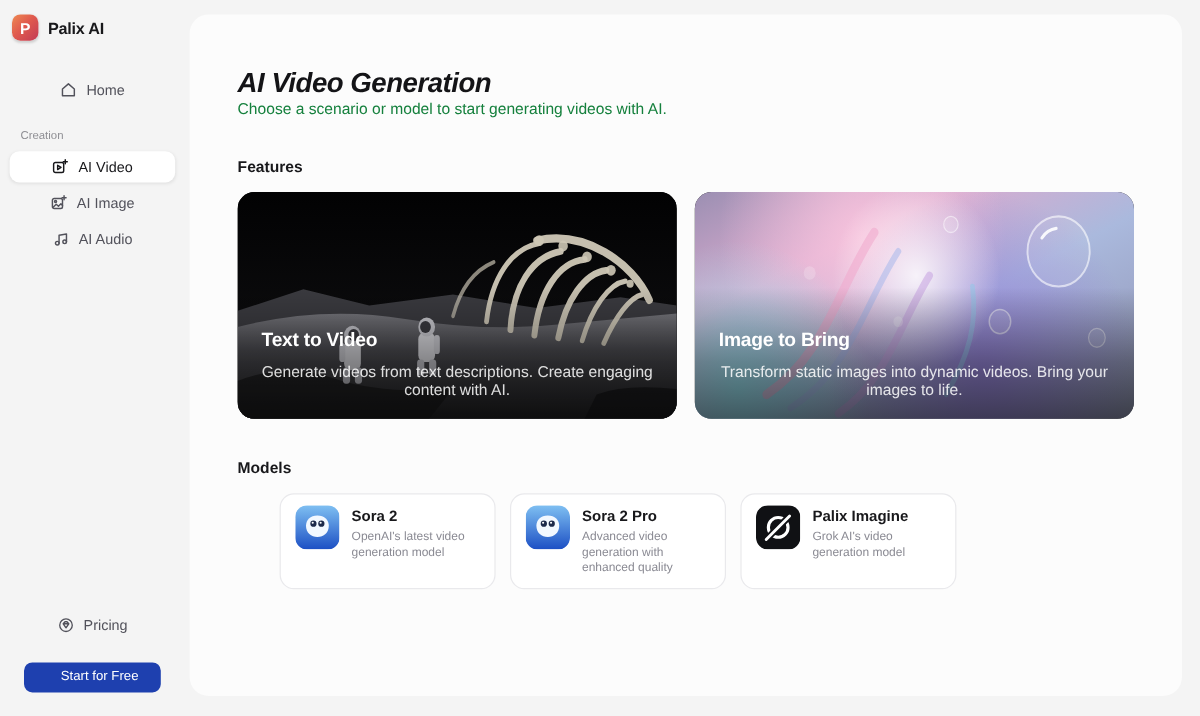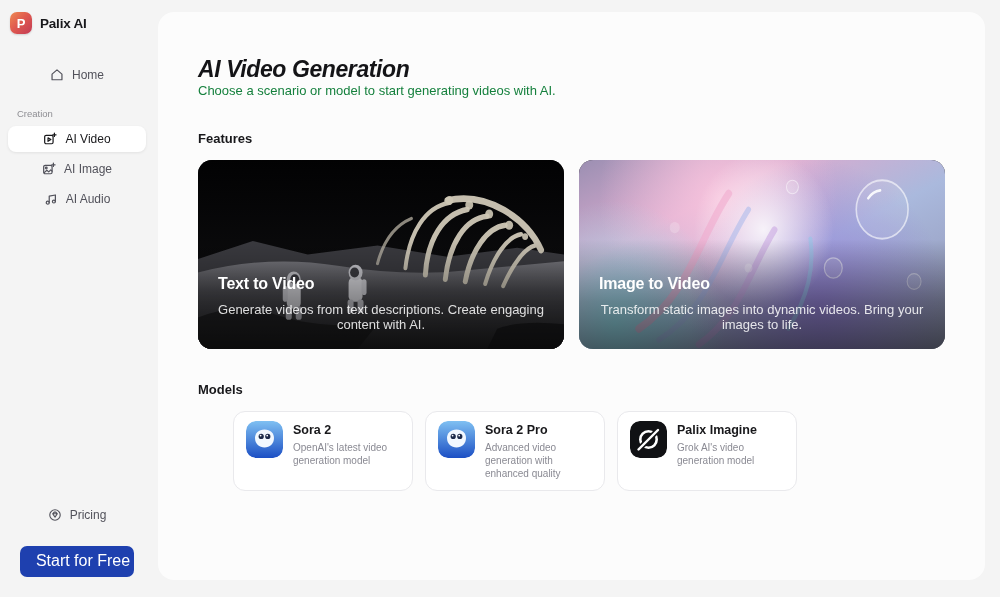--- a/index.html
+++ b/index.html
@@ -66,21 +66,21 @@
   }
   .sidebar-spacer { flex: 1; }
   .cta-button {
     display: block;
     margin: 14px 12px 0 12px;
     padding: 6px 0 7px 12px;
     background: #1e40af;
     color: #fff;
     border: none;
     border-radius: 7px;
-    font-size: 16px;
+    font-size: 11px;
     font-family: "Liberation Sans", sans-serif;
     cursor: pointer;
   }
 
   
   .main-panel {
     flex: 1;
     margin: 12px 15px 17px 0;
     background: #fcfcfc;
     border-radius: 16px;
@@ -347,21 +347,21 @@
           <path d="M290 34 a18 18 0 0 1 12 -7" stroke="#ffffff" stroke-width="2.4" fill="none" stroke-linecap="round" opacity="0.9"></path>
           <circle cx="255" cy="96" r="9" fill="rgba(255,255,255,0.12)" stroke="rgba(255,255,255,0.5)" stroke-width="1.2"></circle>
           <circle cx="214" cy="24" r="6" fill="rgba(255,255,255,0.12)" stroke="rgba(255,255,255,0.5)" stroke-width="1"></circle>
           <circle cx="336" cy="108" r="7" fill="rgba(255,255,255,0.1)" stroke="rgba(255,255,255,0.45)" stroke-width="1"></circle>
           <circle cx="96" cy="60" r="5" fill="rgba(255,255,255,0.2)"></circle>
           <circle cx="170" cy="96" r="4" fill="rgba(255,255,255,0.25)"></circle>
         </g>
       </svg>
       <div class="feature-overlay"></div>
       <div class="feature-text">
-        <div class="feature-title">Image to Video</div>
+        <div class="feature-title">Image to Bring</div>
         <div class="feature-desc">Transform static images into dynamic videos. Bring your images to life.</div>
       </div>
     </div>
   </div>
 
   <h2 class="section-heading">Models</h2>
 
   <div class="models-grid">
 
     <div class="model-card">

